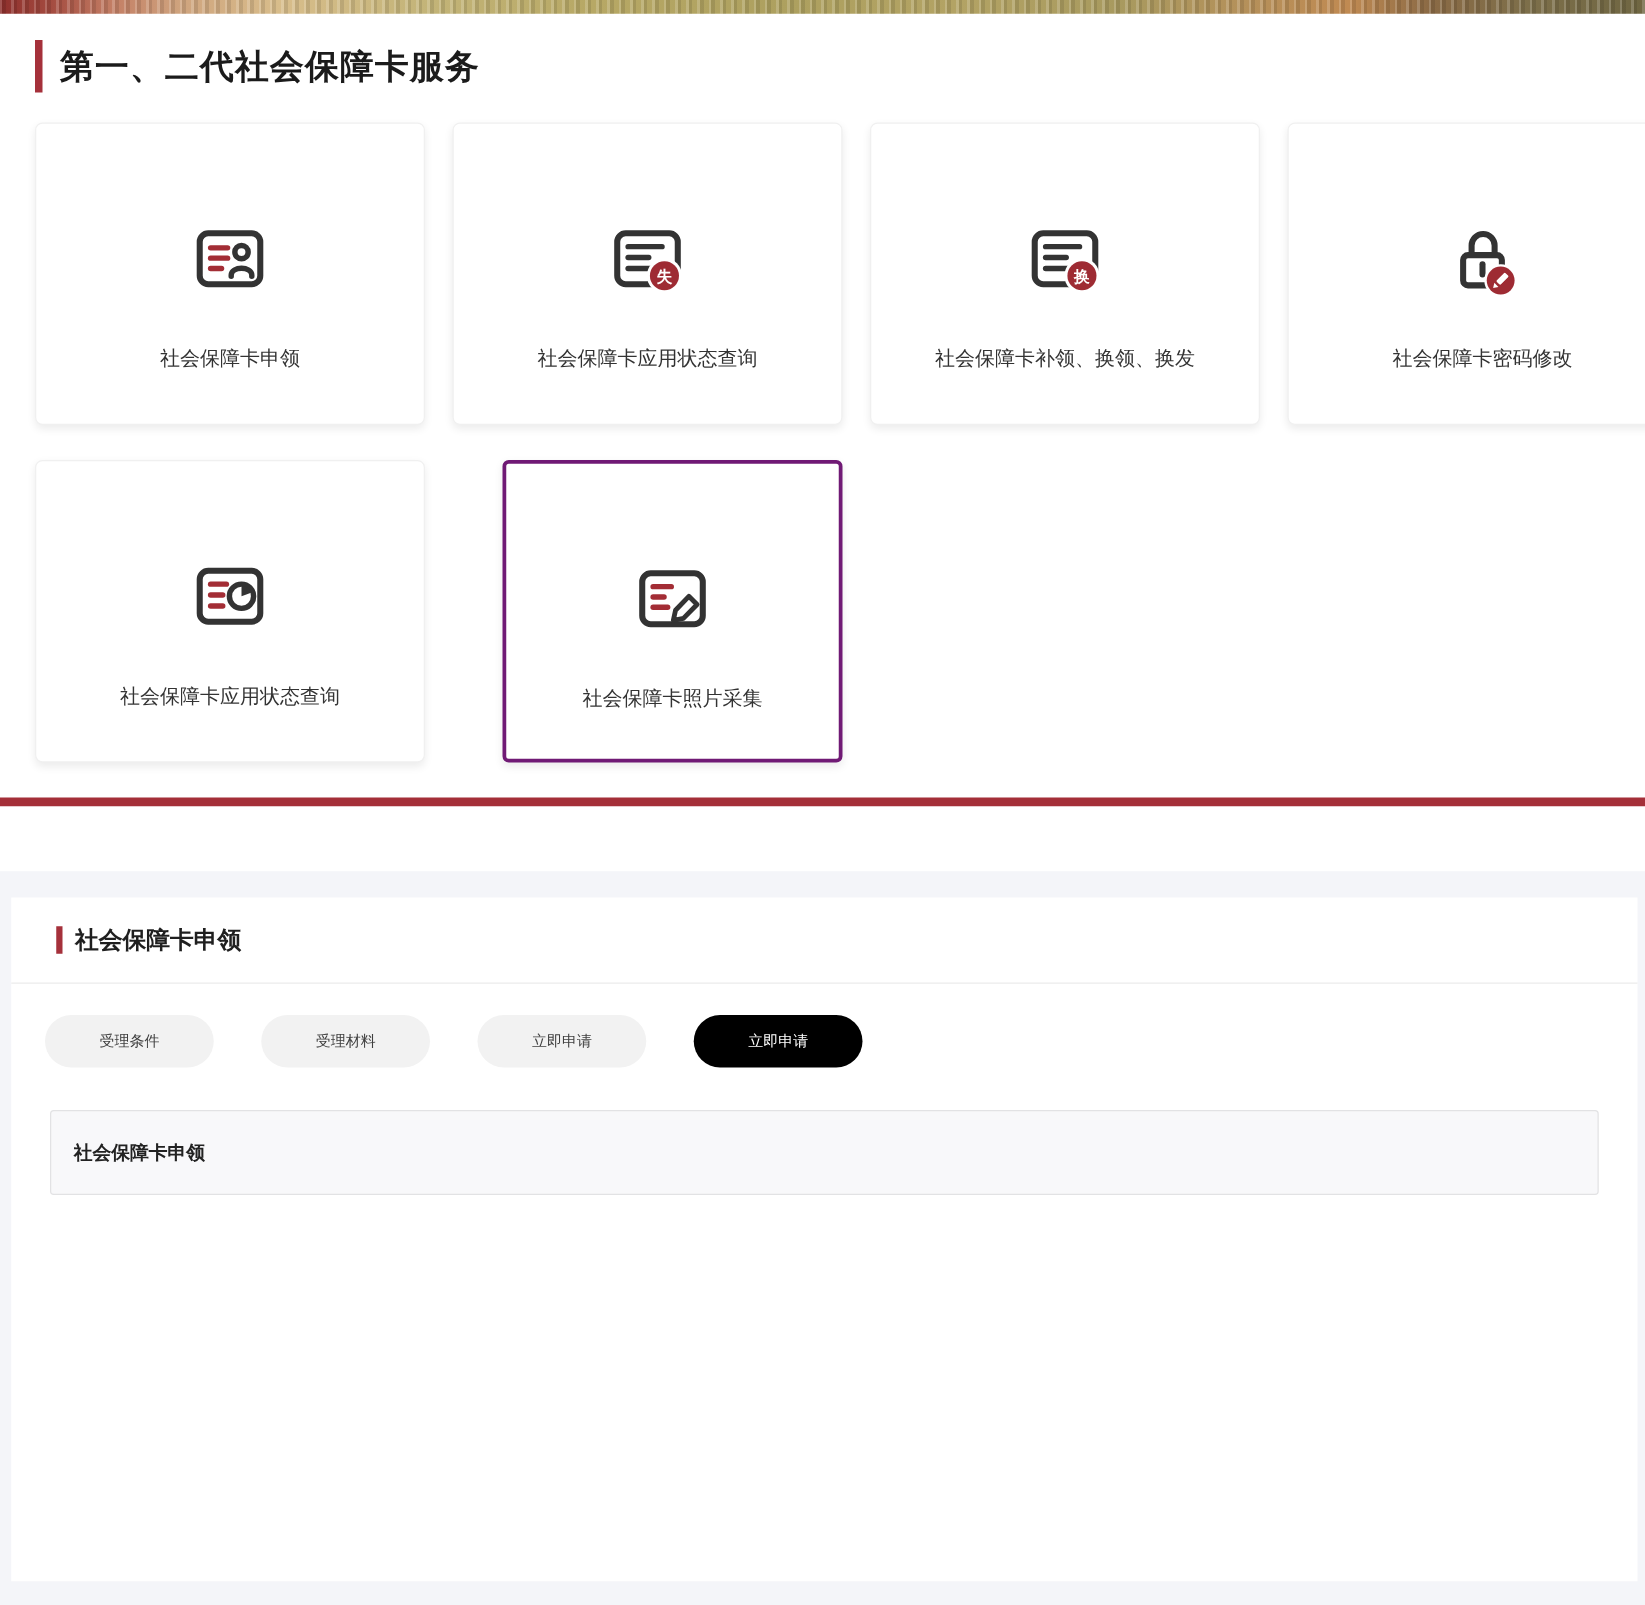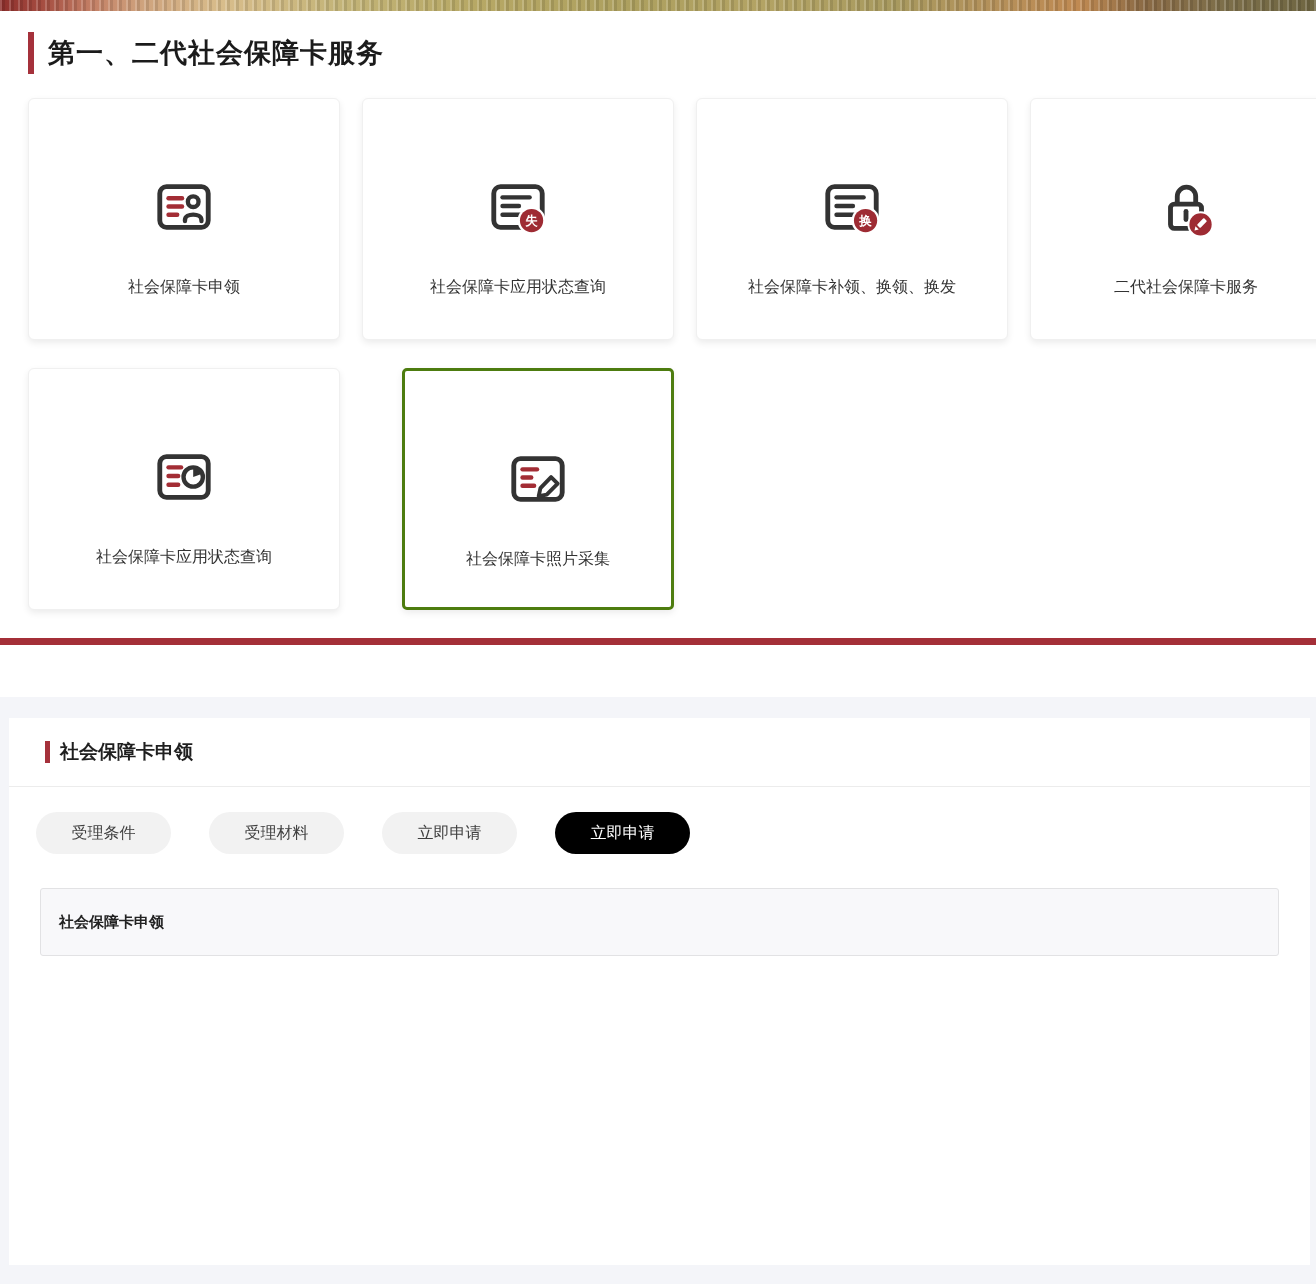--- a/index.html
+++ b/index.html
@@ -42,21 +42,21 @@
     height:242px;
     background:#fff;
     border:1px solid #f0f0f0;
     border-radius:6px;
     box-shadow:0 3px 7px rgba(0,0,0,.08);
     display:flex; flex-direction:column; align-items:center;
     padding-top:76px;
     cursor:pointer;
   }
   .card.highlighted {
-    border:3px solid #4d7c0f;
+    border:3px solid #701a75;
     border-radius:5px;
     margin-left:40px;
   }
   .card .icon-wrap { height:64px; display:flex; align-items:center; justify-content:center; }
   .card .card-label { margin-top:38px; font-size:16px; color:#333; }
 
   
   .divider { margin-top:28px; height:7px; background:#a42f38; width:100%; }
 
   
@@ -77,21 +77,21 @@
     padding-left:36px; gap:10px;
   }
   .panel-head .red-bar { width:5px; height:22px; }
   .panel-head h2 { font-size:19px; font-weight:bold; color:#1f1f1f; }
 
   .tabs { margin:25px 0 0 27px; display:flex; gap:38px; }
   .pill {
     min-width:135px; height:42px;
     border:none; border-radius:21px;
     background:#f2f2f2; color:#3f3f3f;
-    font-size:16px; font-family:inherit;
+    font-size:12px; font-family:inherit;
     display:flex; align-items:center; justify-content:center;
     padding:0 28px; cursor:pointer;
   }
   .pill.active { background:#000000; color:#ffffff; }
 
   .content-box {
     margin:34px 31px 0 31px;
     height:68px;
     background:#f8f8fa;
     border:1px solid #e2e2e4;
@@ -173,21 +173,21 @@
           <rect x="16" y="29" width="32" height="25" rx="4" fill="none" stroke="#333" stroke-width="5"></rect>
           <line x1="32" y1="36.5" x2="32" y2="45" stroke="#333" stroke-width="5" stroke-linecap="round"></line>
           <circle cx="47" cy="50" r="13.5" fill="#ffffff"></circle>
           <circle cx="47" cy="50" r="11.5" fill="#9e2b33"></circle>
           <g transform="rotate(45 47 50)">
             <rect x="44.6" y="42.8" width="4.8" height="10.2" rx="1" fill="#ffffff"></rect>
             <path d="M44.6 55 l2.4 3.8 2.4 -3.8 z" fill="#ffffff"></path>
           </g>
         </svg>
       </div>
-      <span class="card-label">二代社会保障卡服务</span>
+      <span class="card-label">社会保障卡密码修改</span>
     </div>
 
 
     <div class="card">
       <div class="icon-wrap">
         <svg width="62" height="62" viewBox="0 0 64 64">
           <rect x="7" y="11" width="50" height="42" rx="7" fill="none" stroke="#333" stroke-width="5"></rect>
           <g stroke="#a32d35" stroke-width="4.5" stroke-linecap="round">
             <line x1="16" y1="22" x2="29" y2="22"></line>
             <line x1="16" y1="31" x2="26" y2="31"></line>

